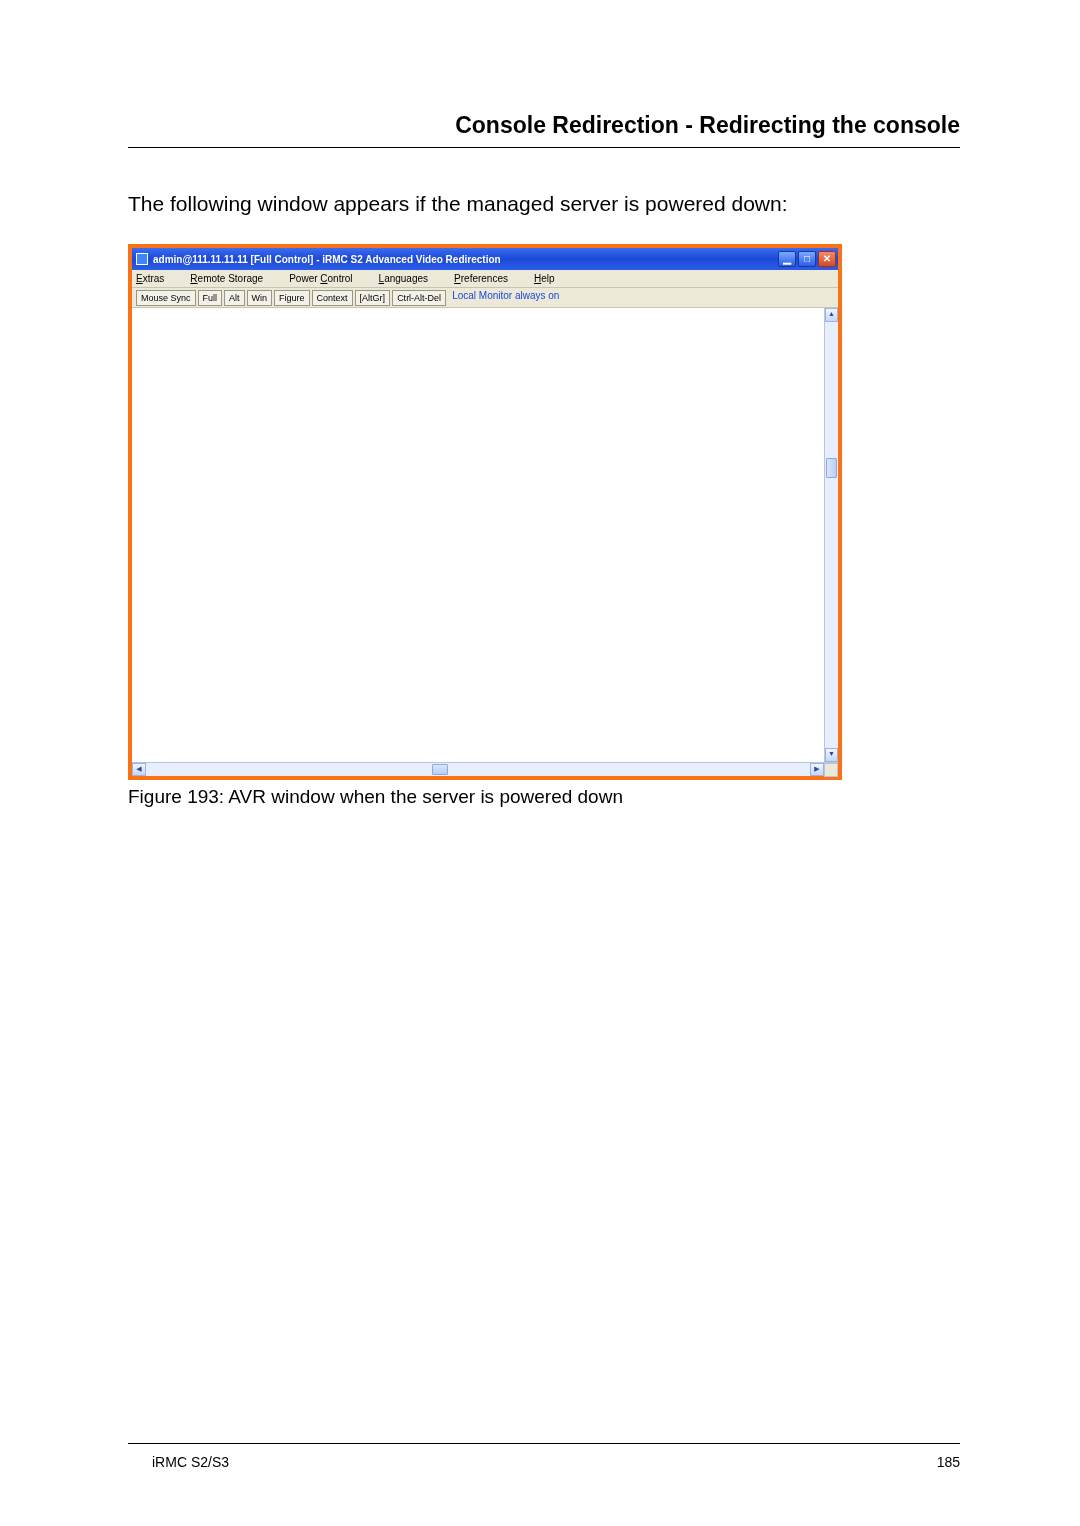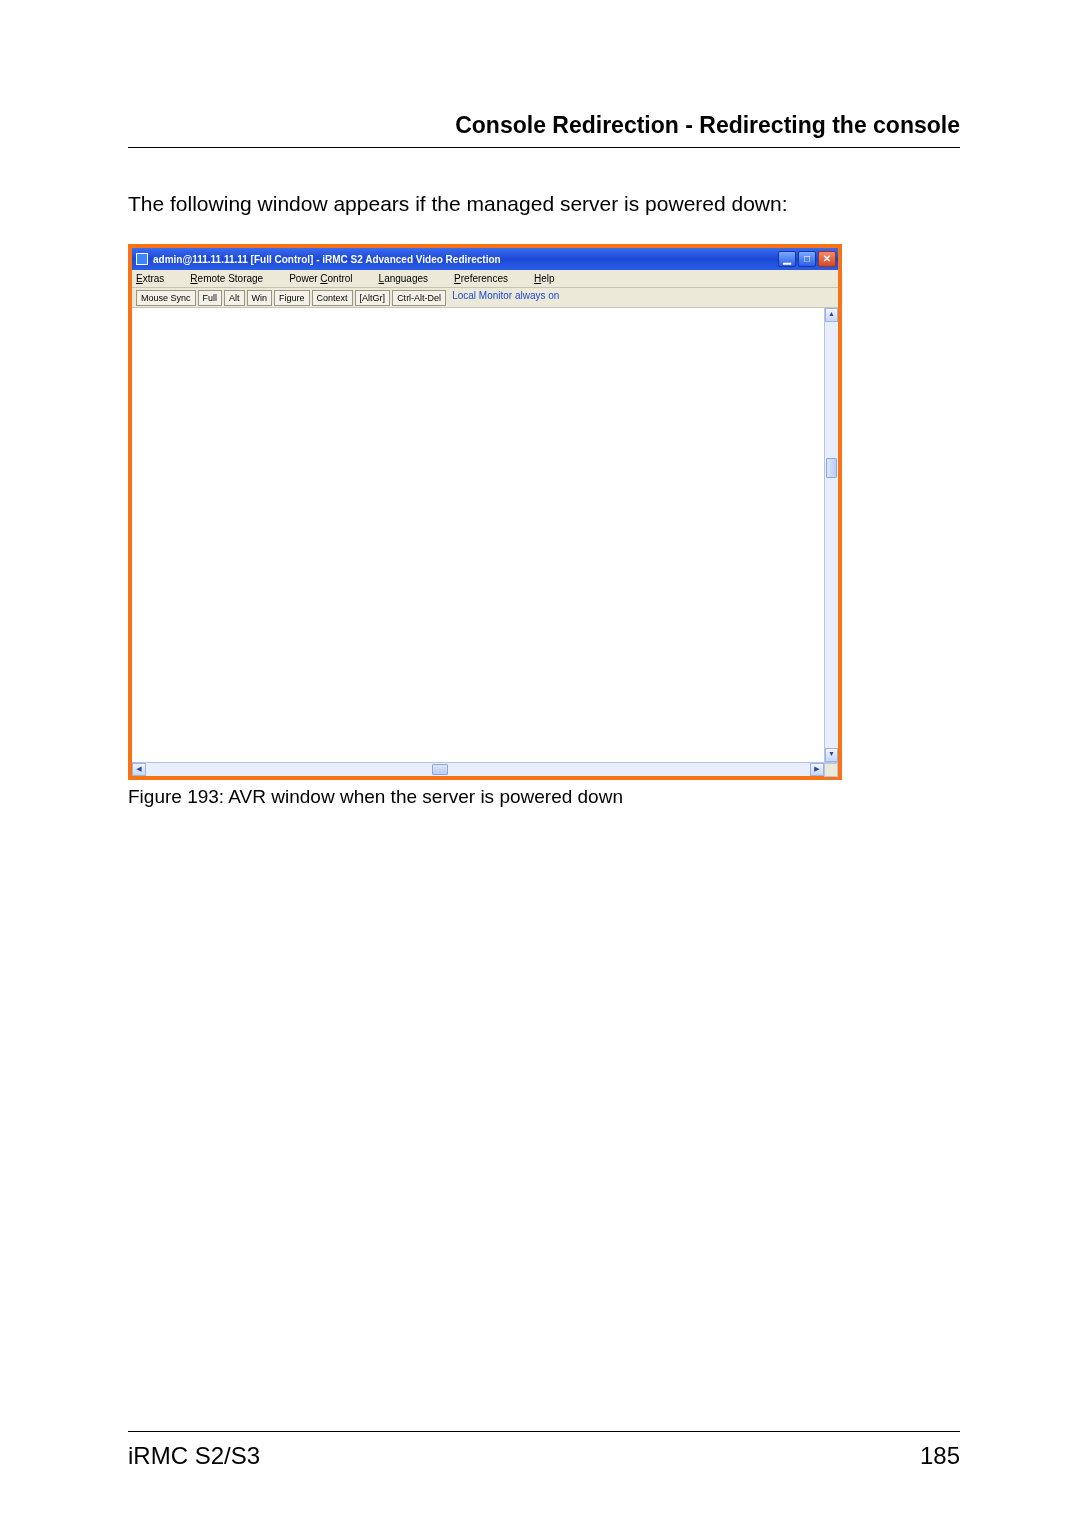--- a/index.html
+++ b/index.html
@@ -210,22 +210,23 @@
     right: 120px;
   }
   .footer-rule {
     border: none;
     border-top: 1px solid #000;
     margin-bottom: 10px;
   }
   .footer-row {
     display: flex;
     justify-content: space-between;
-    font-size: 24px;
-    color: #000;
+    font-size: 14px;
+    color: #000;
+    margin-left: 24px;
   }
 </style>
 </head>
 <body>
 
 <div class="page">
   <div class="header-title">Console Redirection - Redirecting the console</div>
   <hr class="header-rule">
 
   <div class="intro-text">The following window appears if the managed server is powered down:</div>

